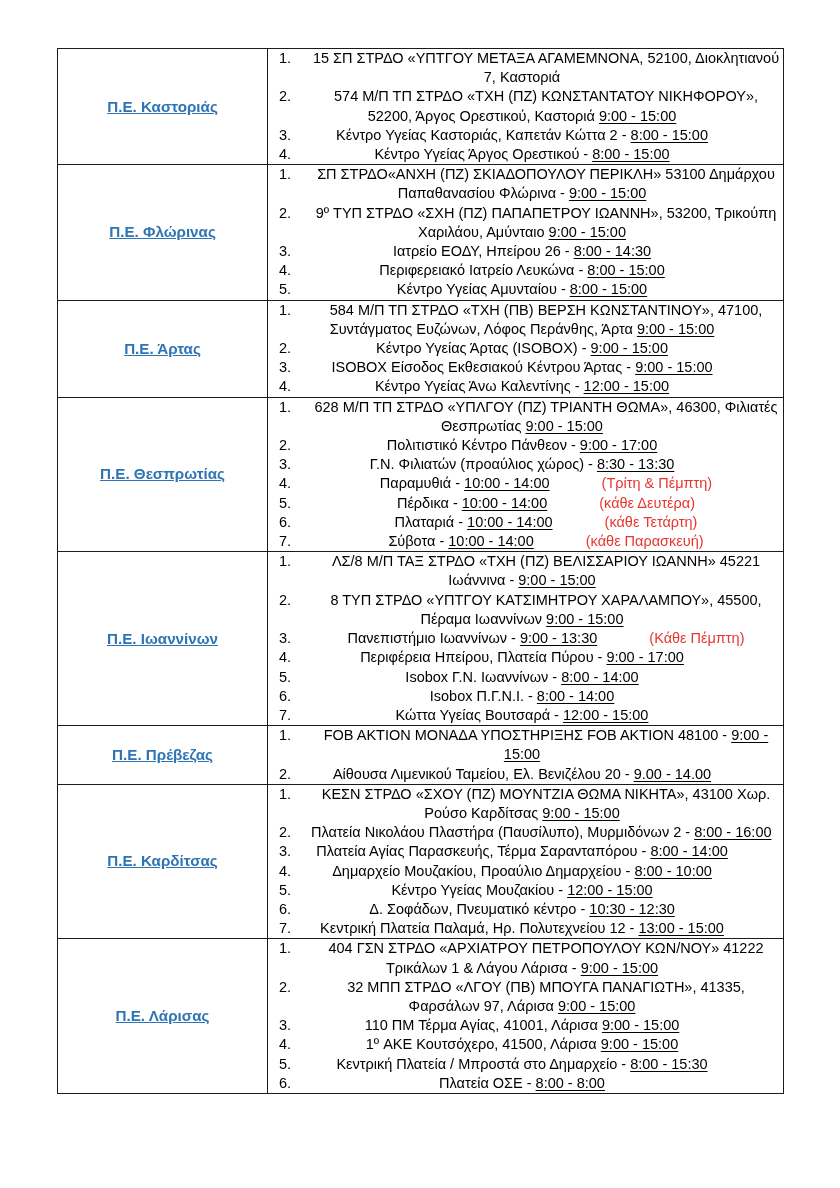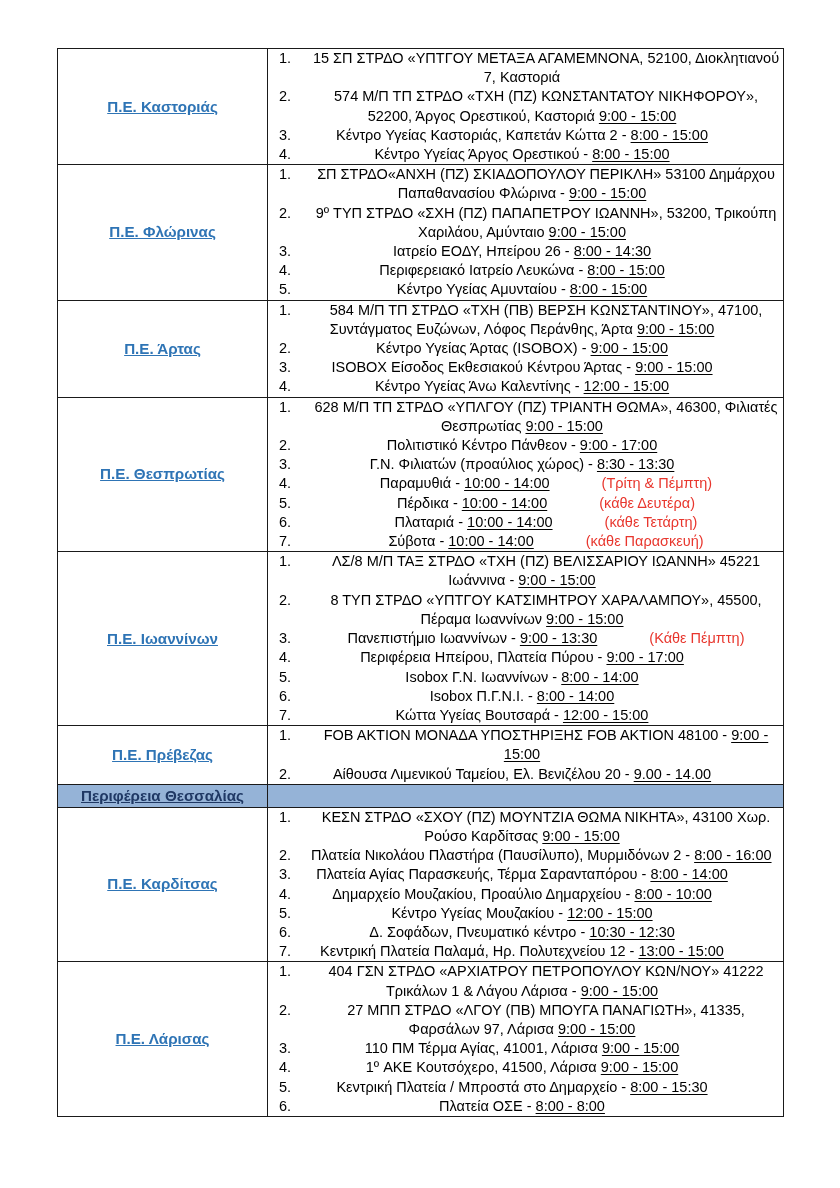--- a/index.html
+++ b/index.html
@@ -271,26 +271,20 @@
     <span class="itext"><span class="t">FOB AKTION ΜΟΝΑΔΑ ΥΠΟΣΤΗΡΙΞΗΣ FOB AKTION 48100 - </span><span class="time">9:00 - 15:00</span><span class="note"></span></span>
   </div>
 
   <div class="li">
     <span class="num">2.</span>
     <span class="itext"><span class="t">Αίθουσα Λιμενικού Ταμείου, Ελ. Βενιζέλου 20 - </span><span class="time">9.00 - 14.00</span><span class="note"></span></span>
   </div>
 </td>
   </tr>
 
-  <tr class="section-row">
-    <td class="region-cell">
-      <span class="section-label">Περιφέρεια Θεσσαλίας</span>
-    </td>
-    <td></td>
-  </tr>
 
   <tr>
     <td class="region-cell">
       <span class="region-label">Π.Ε. Καρδίτσας</span>
     </td>
     <td class="items-cell">
   <div class="li">
     <span class="num">1.</span>
     <span class="itext"><span class="t">ΚΕΣΝ ΣΤΡΔΟ «ΣΧΟΥ (ΠΖ) ΜΟΥΝΤΖΙΑ ΘΩΜΑ ΝΙΚΗΤΑ», 43100 Χωρ. Ρούσο Καρδίτσας </span><span class="time">9:00 - 15:00</span><span class="note"></span></span>
   </div>
@@ -332,21 +326,21 @@
       <span class="region-label">Π.Ε. Λάρισας</span>
     </td>
     <td class="items-cell">
   <div class="li">
     <span class="num">1.</span>
     <span class="itext"><span class="t">404 ΓΣΝ ΣΤΡΔΟ «ΑΡΧΙΑΤΡΟΥ ΠΕΤΡΟΠΟΥΛΟΥ ΚΩΝ/ΝΟΥ» 41222 Τρικάλων 1 &amp; Λάγου Λάρισα - </span><span class="time">9:00 - 15:00</span><span class="note"></span></span>
   </div>
 
   <div class="li">
     <span class="num">2.</span>
-    <span class="itext"><span class="t">27 ΜΠΠ ΣΤΡΔΟ «ΛΓΟΥ (ΠΒ) ΜΠΟΥΓΑ ΠΑΝΑΓΙΩΤΗ», 41335, Φαρσάλων 97, Λάρισα </span><span class="time">9:00 - 15:00</span><span class="note"></span></span>
+    <span class="itext"><span class="t">32 ΜΠΠ ΣΤΡΔΟ «ΛΓΟΥ (ΠΒ) ΜΠΟΥΓΑ ΠΑΝΑΓΙΩΤΗ», 41335, Φαρσάλων 97, Λάρισα </span><span class="time">9:00 - 15:00</span><span class="note"></span></span>
   </div>
 
   <div class="li">
     <span class="num">3.</span>
     <span class="itext"><span class="t">110 ΠΜ Τέρμα Αγίας, 41001, Λάρισα </span><span class="time">9:00 - 15:00</span><span class="note"></span></span>
   </div>
 
   <div class="li">
     <span class="num">4.</span>
     <span class="itext"><span class="t">1º ΑΚΕ Κουτσόχερο, 41500, Λάρισα </span><span class="time">9:00 - 15:00</span><span class="note"></span></span>

